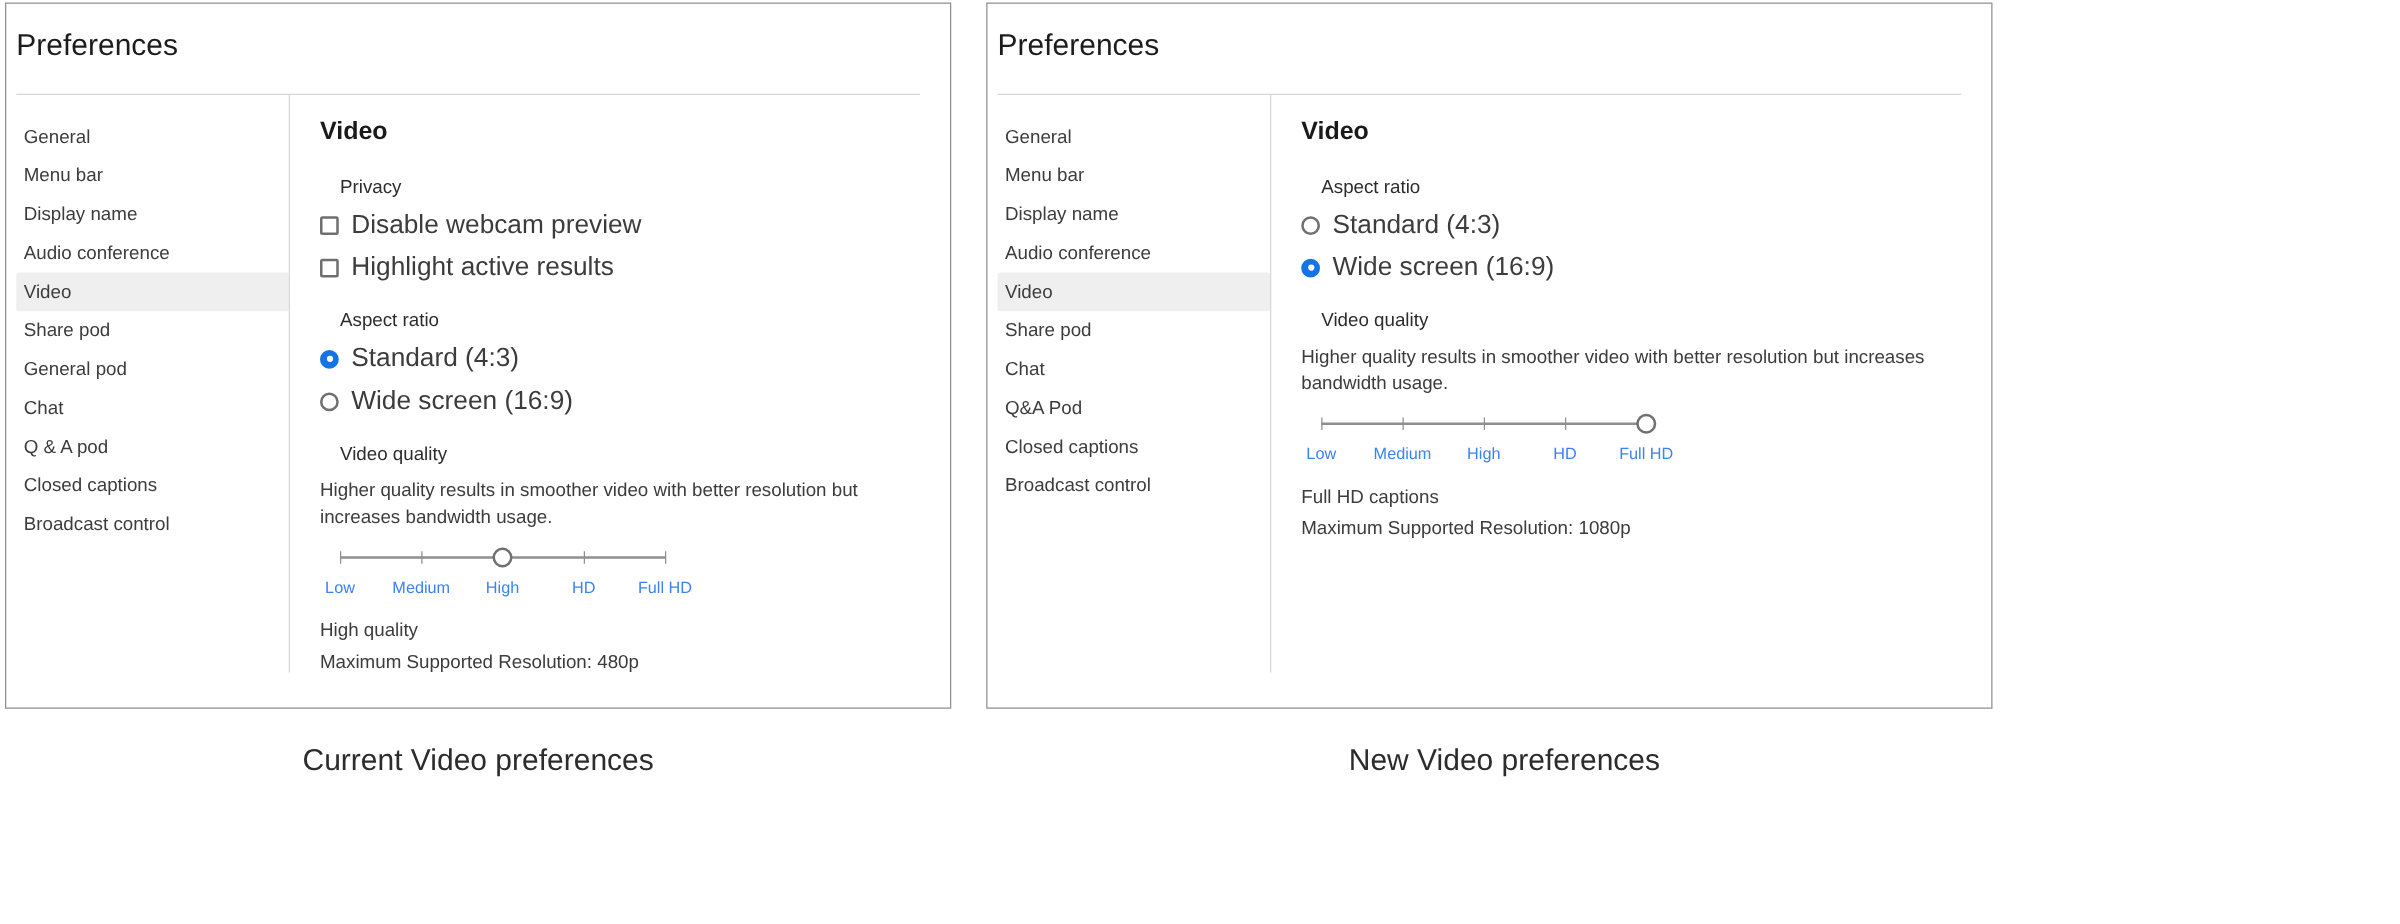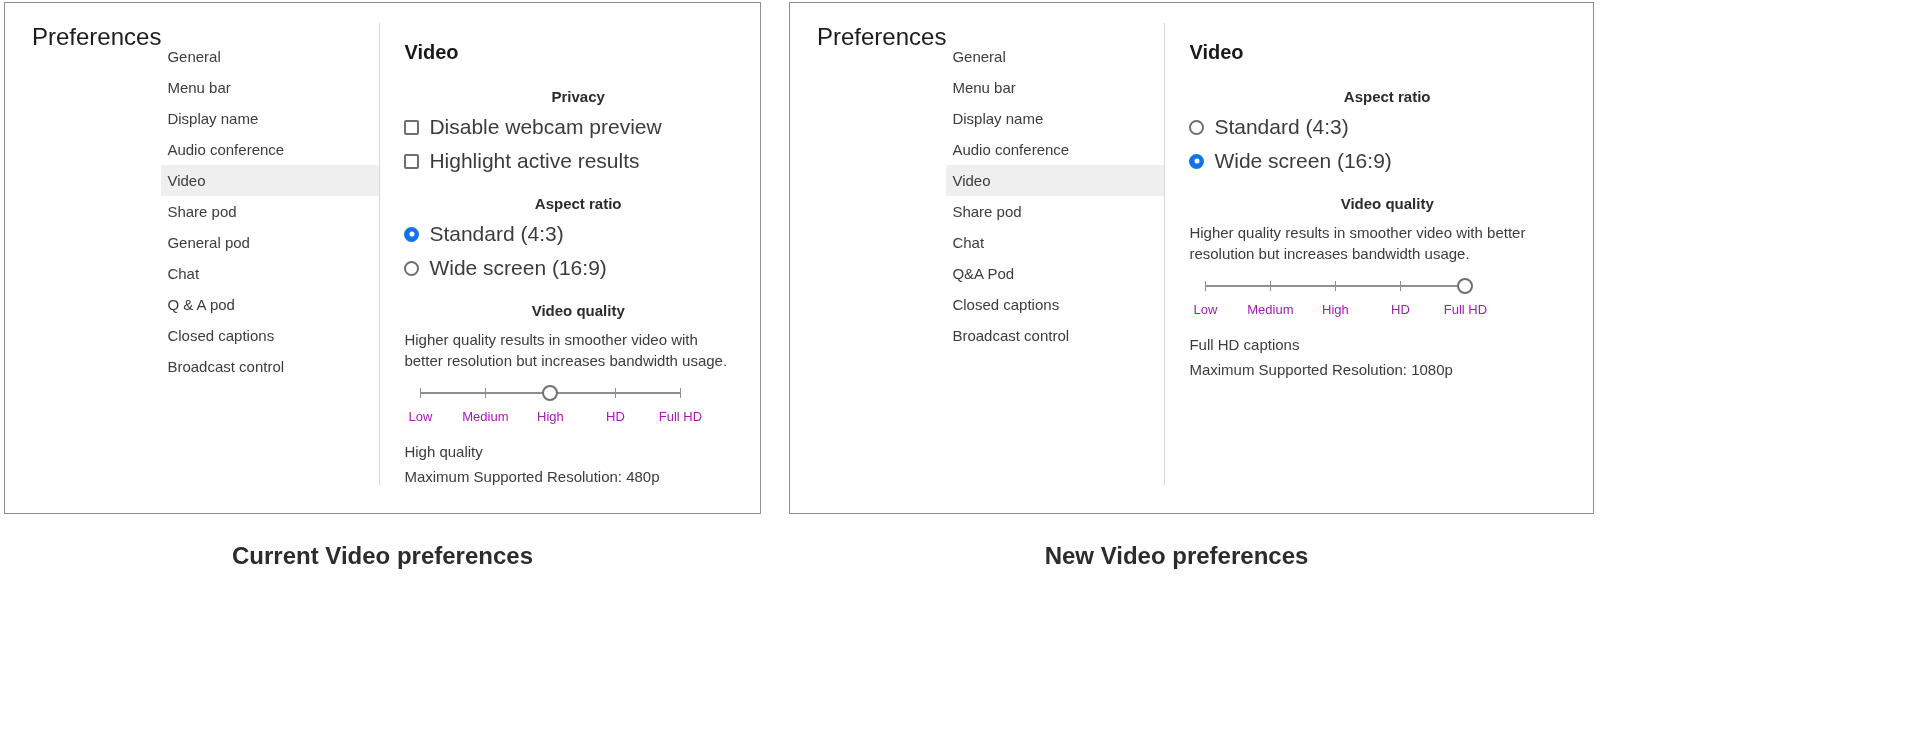--- a/index.html
+++ b/index.html
@@ -12,23 +12,23 @@
   }
   .outer {
     display: flex;
     gap: 28px;
     padding: 2px 4px 0 4px;
   }
   .panel {
     border: 1px solid #8f8f8f;
     width: 757px;
     background: #fff;
-    padding: 20px 24px 28px 27px;
-    display: flex;
-    flex-direction: row;
+    padding: 20px 24px 28px 8px;
+    display: flex;
+    flex-direction: column;
   }
   .panel.right { width: 805px; }
   .panel-title {
     font-size: 24px;
     font-weight: 400;
     color: #1c1c1c;
     margin-bottom: 24px;
   }
   .hr { border: none; border-top: 1px solid #d7d7d7; margin-bottom: 0; }
   .body {
@@ -55,24 +55,23 @@
     padding: 18px 0 0 24px;
   }
   .section-title {
     font-size: 20px;
     font-weight: 700;
     color: #1a1a1a;
     margin-bottom: 24px;
   }
   .subhead {
     font-size: 15px;
-    font-weight: 700;
+    font-weight: 400;
     color: #2c2c2c;
     margin: 22px 0 10px 16px;
-    text-align: center;
   }
   .subhead.first { margin-top: 0; }
   .check-row, .radio-row {
     display: flex;
     align-items: center;
     gap: 10px;
     font-size: 21px;
     color: #3c3c3c;
     margin-bottom: 10px;
     cursor: pointer;
@@ -138,38 +137,38 @@
     border: 2px solid #707070;
     border-radius: 50%;
     background: #fff;
     top: 2px;
     transform: translateX(-50%);
   }
   .slider-labels {
     display: flex;
     margin: 0 0 16px 16px;
     font-size: 13px;
-    color: #a21caf;
+    color: #3b82f6;
     position: relative;
     height: 18px;
     width: 260px;
   }
   .slabel { position: absolute; transform: translateX(-50%); white-space: nowrap; }
   .quality-line {
     font-size: 15px;
     color: #3c3c3c;
     margin-top: 8px;
   }
   .captions {
     display: flex;
-    gap: 13px;
+    gap: 40px;
     padding: 28px 4px 0 4px;
     font-size: 24px;
     color: #2c2c2c;
-    font-weight: 700;
+    font-weight: 400;
   }
   .cap {
     text-align: center;
   }
   .cap.left { width: 757px; }
   .cap.right { width: 805px; }
 </style>
 </head>
 <body>
 

